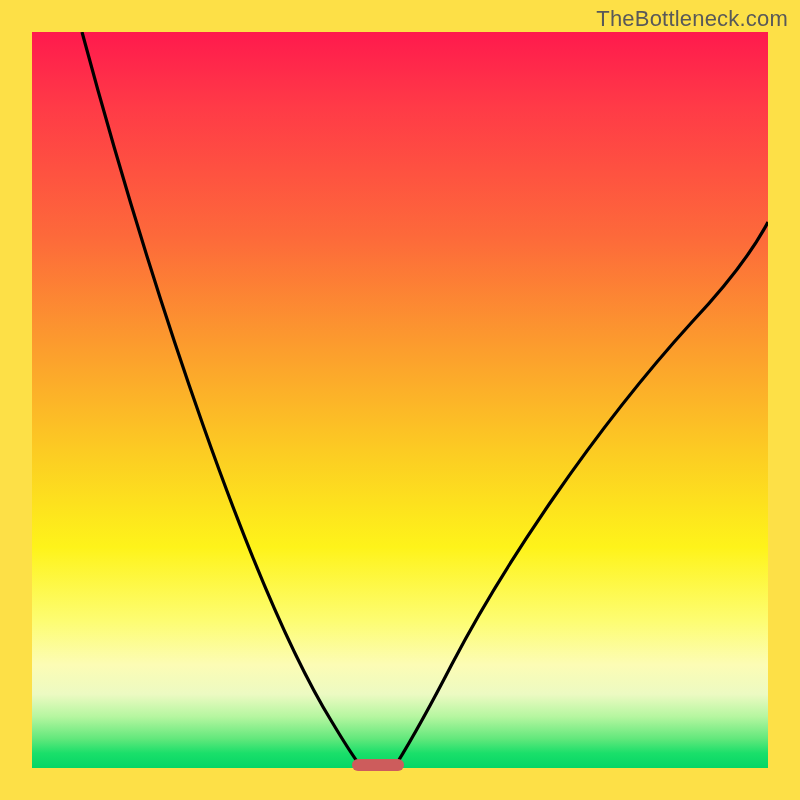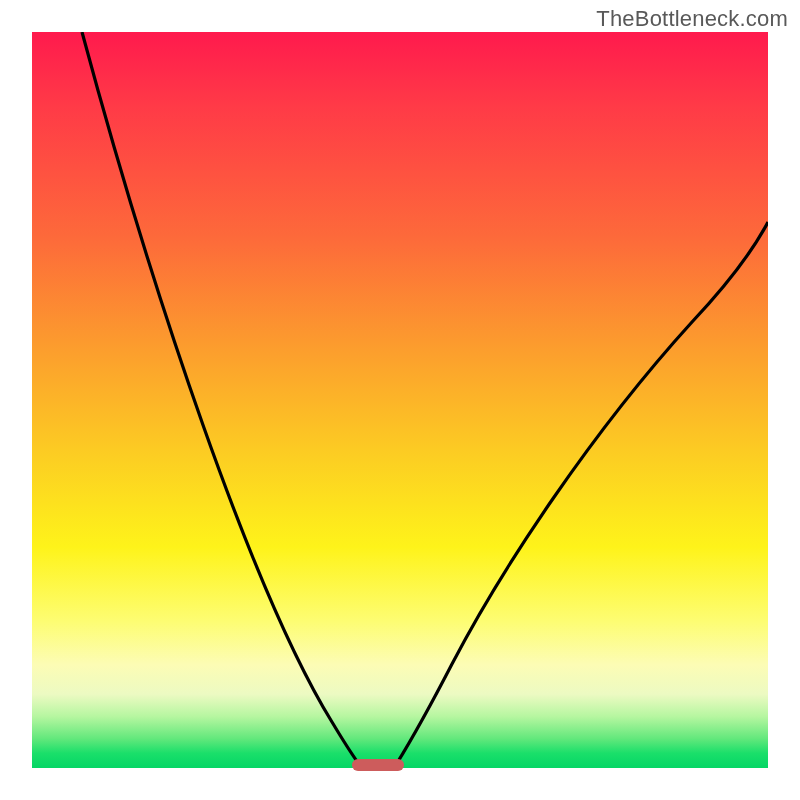--- a/index.html
+++ b/index.html
@@ -8,21 +8,21 @@
     width: 800px;
     height: 800px;
     overflow: hidden;
     background: #000;
     font-family: Arial, Helvetica, sans-serif;
   }
   .frame {
     position: relative;
     width: 800px;
     height: 800px;
-    background: #ffffff;
+    background: #fde047;
   }
   .plot-area {
     position: absolute;
     left: 32px;
     top: 32px;
     width: 736px;
     height: 736px;
     
     background: linear-gradient(
       to bottom,

